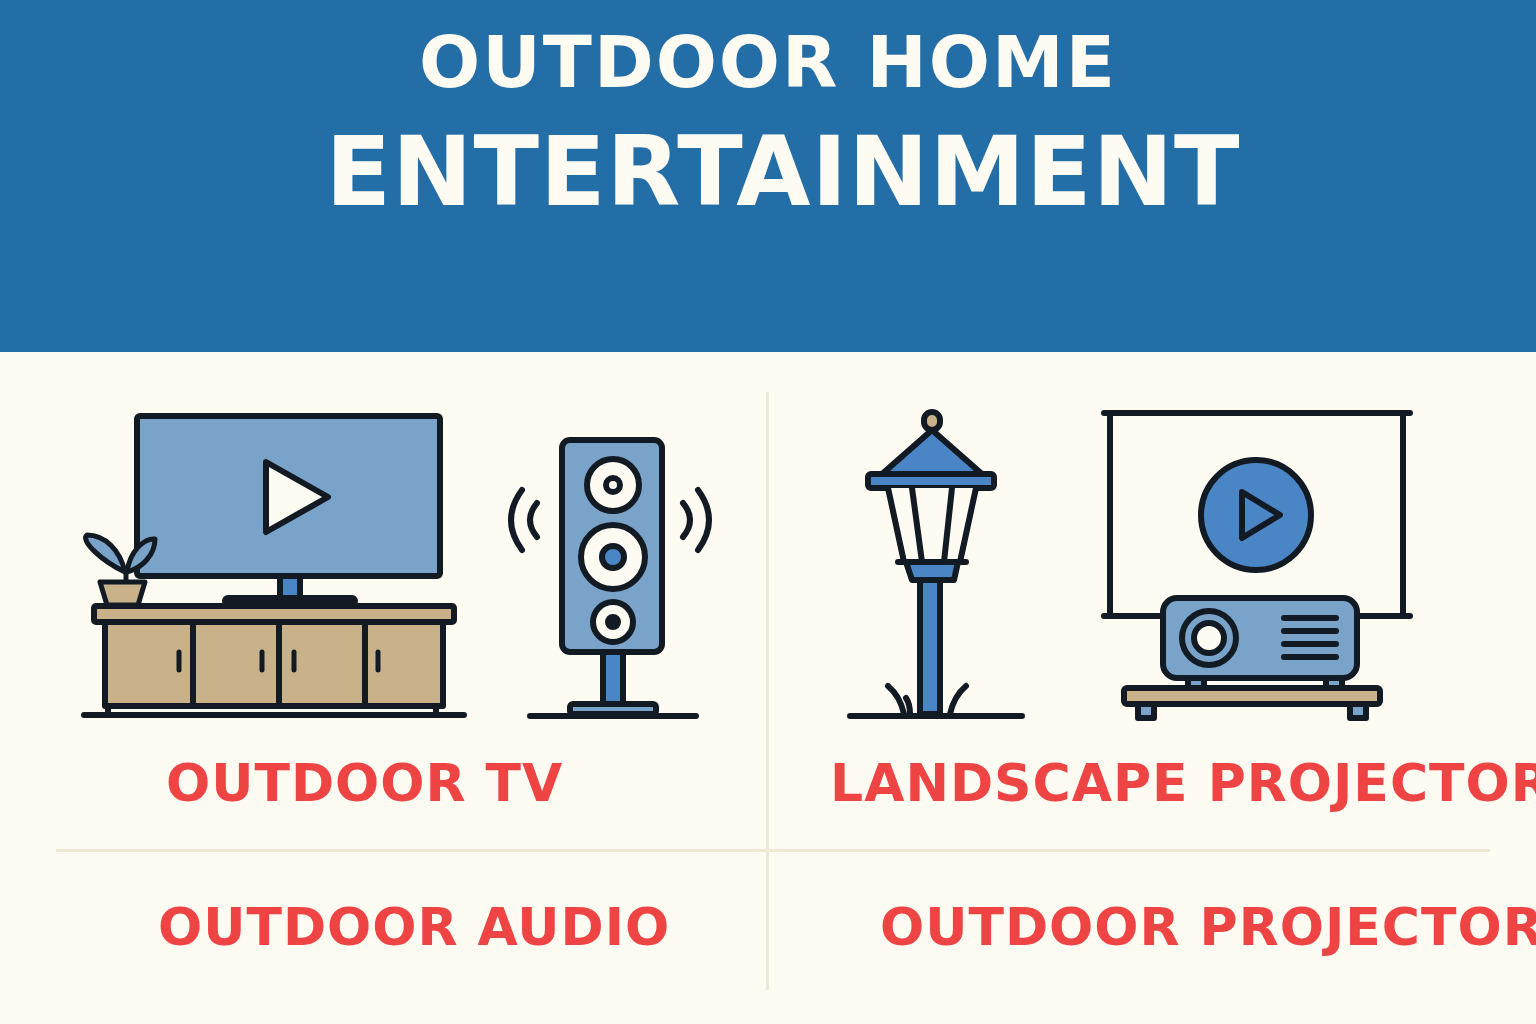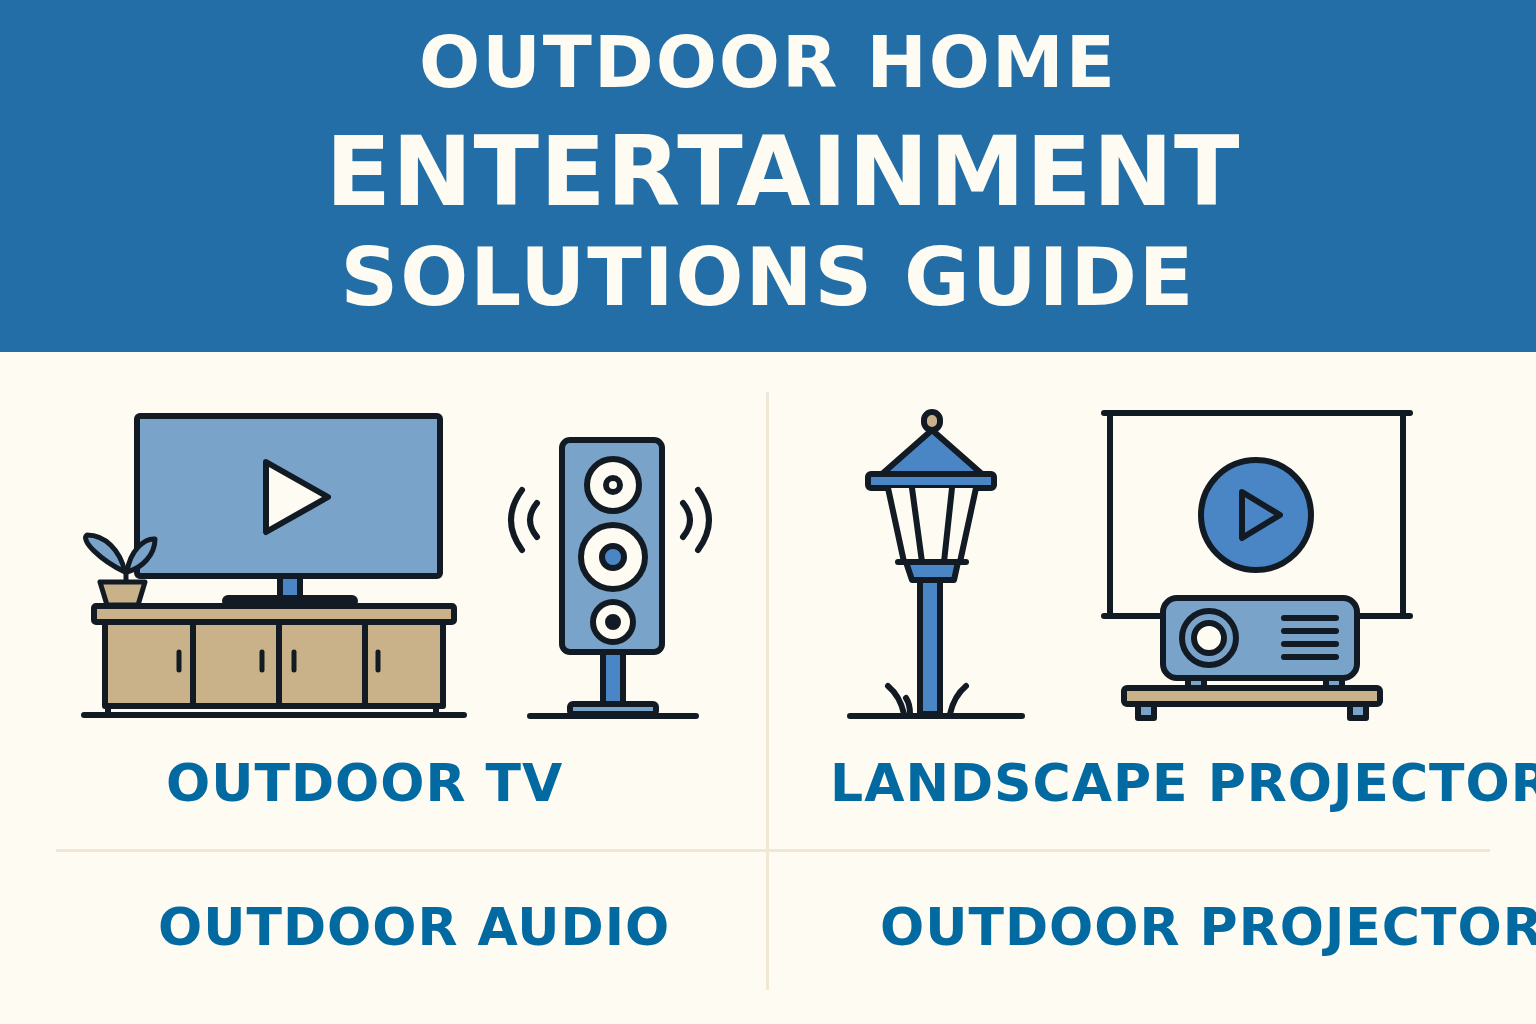--- a/index.html
+++ b/index.html
@@ -23,32 +23,31 @@
   .l3 { top: 238px; font-size: 80px; letter-spacing: 2px; }
   .divider-v {
     position: absolute; left: 766px; top: 392px; width: 3px; height: 598px;
     background: #f1e7d5;
   }
   .divider-h {
     position: absolute; left: 56px; top: 849px; width: 1434px; height: 3px;
     background: #f1e7d5;
   }
   .label {
-    position: absolute; color: #0369a1; font-weight: bold;
+    position: absolute; color: #ef4444; font-weight: bold;
     font-size: 52px; letter-spacing: 1px; white-space: nowrap; line-height: 1;
   }
   .illus { position: absolute; }
 </style>
 </head>
 <body>
 
 <div class="banner">
   <div class="line l1">OUTDOOR HOME</div>
   <div class="line l2">ENTERTAINMENT</div>
-  <div class="line l3">SOLUTIONS GUIDE</div>
 </div>
 
 <div class="divider-v"></div>
 <div class="divider-h"></div>
 
 <svg class="illus" style="left:70px; top:400px;" width="400" height="330" viewBox="0 0 400 330">
   <g stroke="#121a24" stroke-width="6" stroke-linejoin="round" stroke-linecap="round">
     <rect x="67" y="16" width="303" height="160" rx="3" fill="#7aa3c9"></rect>
     <path d="M196 62 L258 97 L196 132 Z" fill="#fdfbf2"></path>
     <rect x="210" y="176" width="20" height="22" fill="#4a86c5"></rect>

